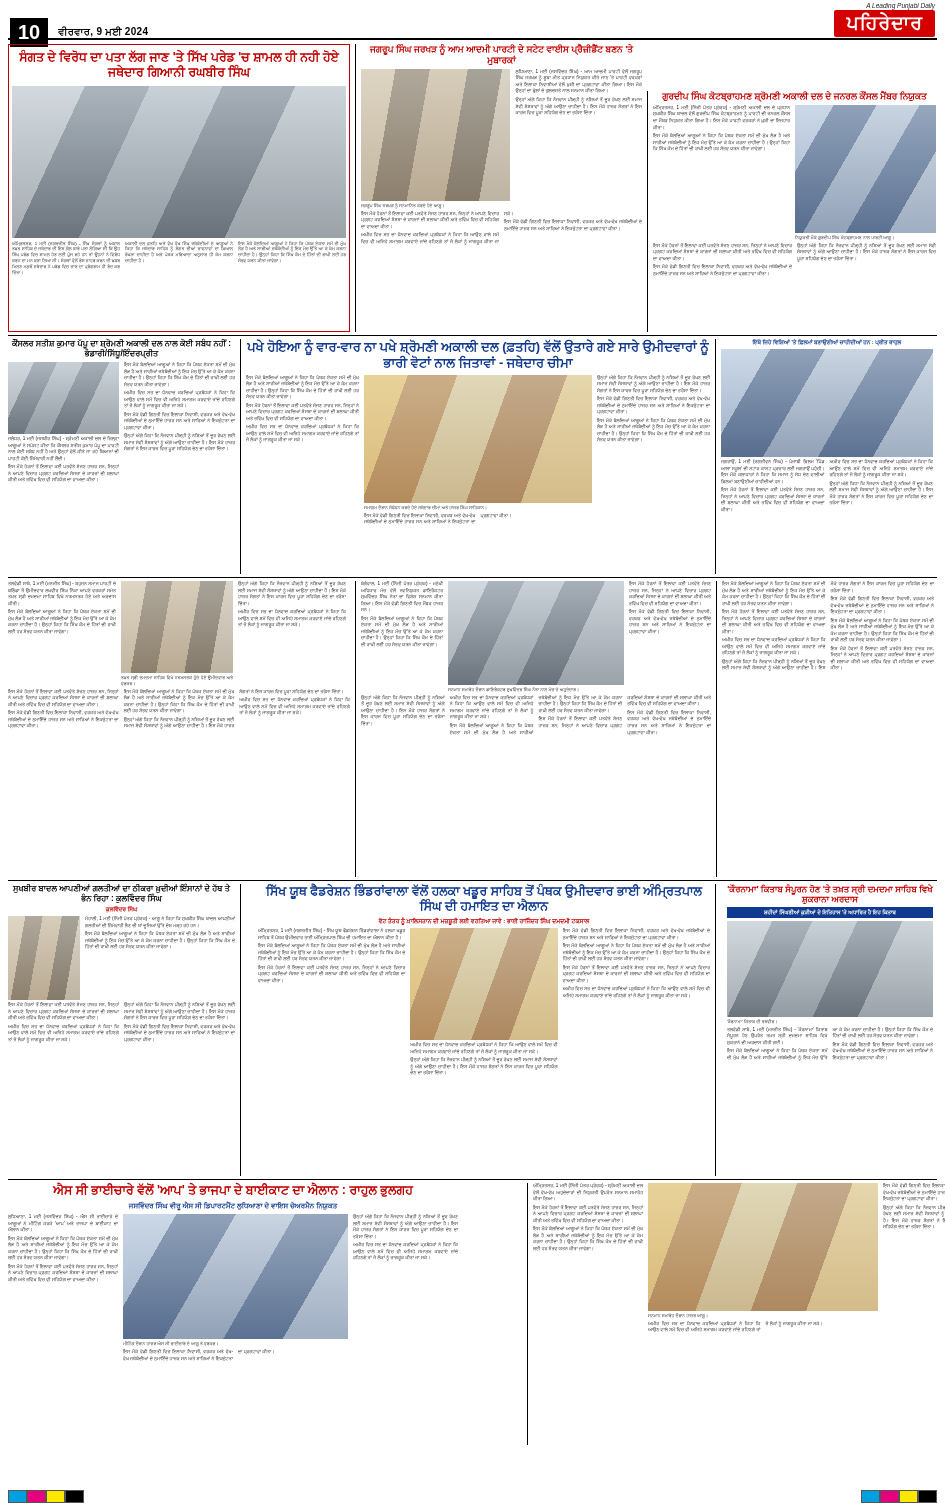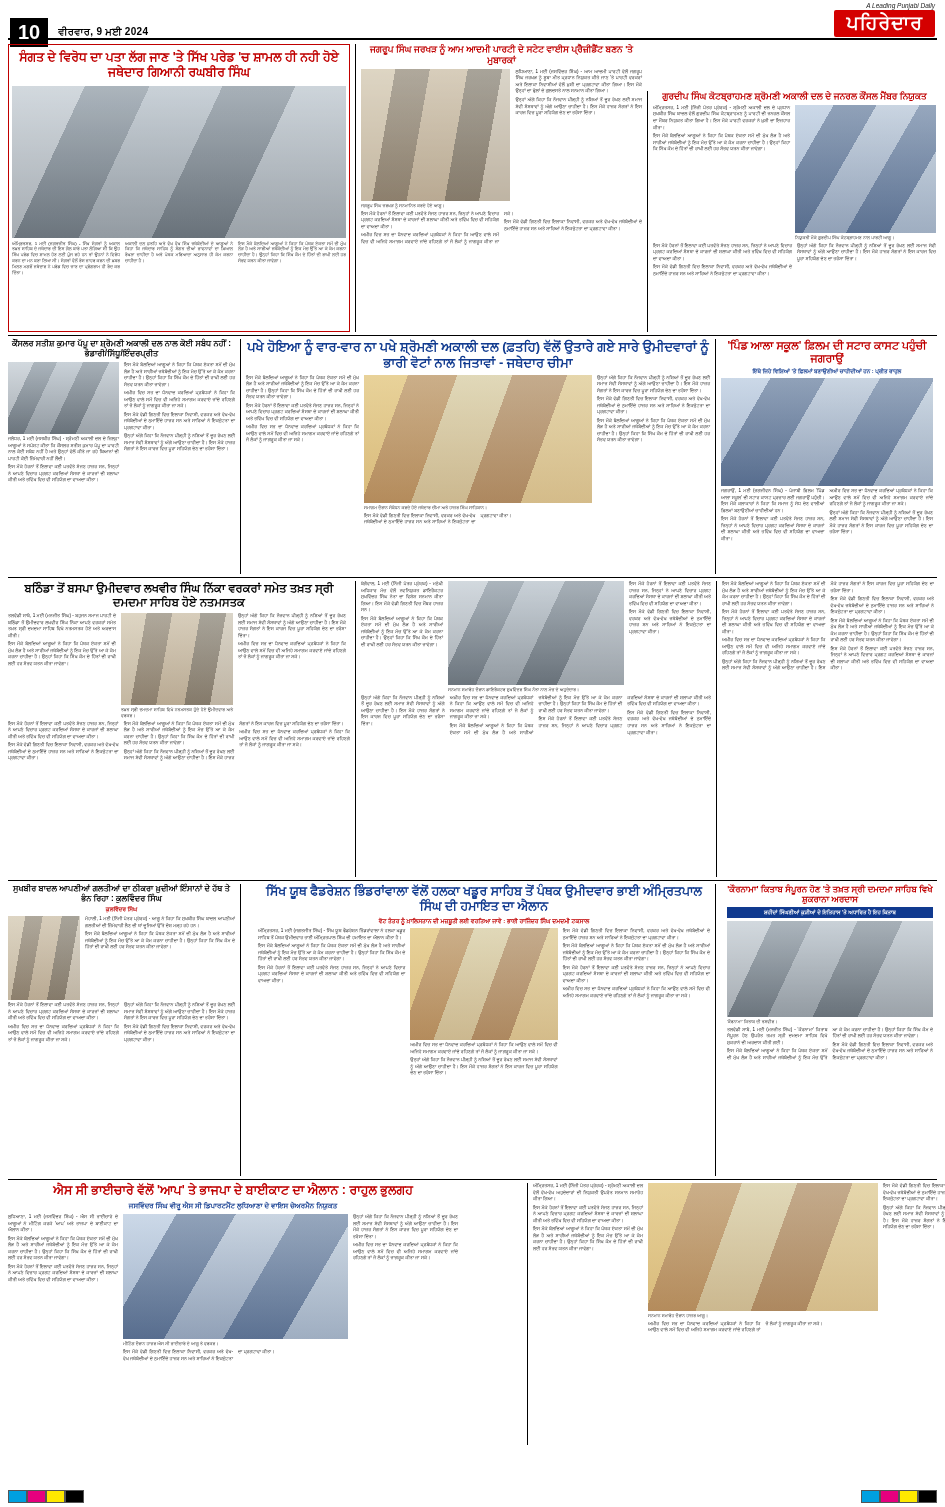--- a/index.html
+++ b/index.html
@@ -176,42 +176,40 @@
           <p>ਉਨ੍ਹਾਂ ਅੱਗੇ ਕਿਹਾ ਕਿ ਨੌਜਵਾਨ ਪੀੜ੍ਹੀ ਨੂੰ ਨਸ਼ਿਆਂ ਤੋਂ ਦੂਰ ਰੱਖਣ ਲਈ ਸਮਾਜ ਸੇਵੀ ਸੰਸਥਾਵਾਂ ਨੂੰ ਅੱਗੇ ਆਉਣਾ ਚਾਹੀਦਾ ਹੈ। ਇਸ ਮੌਕੇ ਹਾਜ਼ਰ ਸੰਗਤਾਂ ਨੇ ਇਸ ਕਾਰਜ ਵਿਚ ਪੂਰਾ ਸਹਿਯੋਗ ਦੇਣ ਦਾ ਭਰੋਸਾ ਦਿੱਤਾ।</p>
           <p>ਇਸ ਮੌਕੇ ਵੱਡੀ ਗਿਣਤੀ ਵਿਚ ਇਲਾਕਾ ਨਿਵਾਸੀ, ਵਰਕਰ ਅਤੇ ਵੱਖ-ਵੱਖ ਜਥੇਬੰਦੀਆਂ ਦੇ ਨੁਮਾਇੰਦੇ ਹਾਜ਼ਰ ਸਨ ਅਤੇ ਸਾਰਿਆਂ ਨੇ ਇਕਜੁੱਟਤਾ ਦਾ ਪ੍ਰਗਟਾਵਾ ਕੀਤਾ।</p>
           <p>ਇਸ ਮੌਕੇ ਬੋਲਦਿਆਂ ਆਗੂਆਂ ਨੇ ਕਿਹਾ ਕਿ ਪੰਥਕ ਏਕਤਾ ਸਮੇਂ ਦੀ ਮੁੱਖ ਲੋੜ ਹੈ ਅਤੇ ਸਾਰੀਆਂ ਜਥੇਬੰਦੀਆਂ ਨੂੰ ਇਕ ਮੰਚ ਉੱਤੇ ਆ ਕੇ ਕੰਮ ਕਰਨਾ ਚਾਹੀਦਾ ਹੈ। ਉਨ੍ਹਾਂ ਕਿਹਾ ਕਿ ਸਿੱਖ ਕੌਮ ਦੇ ਹਿੱਤਾਂ ਦੀ ਰਾਖੀ ਲਈ ਹਰ ਸੰਭਵ ਯਤਨ ਕੀਤਾ ਜਾਵੇਗਾ।</p>
         </div>
       </div>
     </div>
 
     <div class="colgap"></div>
 
     <div class="block vline" style="width:218px;padding-left:5px;box-sizing:border-box;">
-      <div class="hl hl-red" style="font-size:11px;padding-bottom:2px;">'ਪਿੰਡ ਆਲਾ ਸਕੂਲ' ਫ਼ਿਲਮ ਦੀ ਸਟਾਰ ਕਾਸਟ ਪਹੁੰਚੀ ਜਗਰਾਉਂ</div>
       <div class="sub" style="font-size:5.6px;padding-bottom:3px;">ਇੱਥੇ ਜਿਹੇ ਵਿਸ਼ਿਆਂ 'ਤੇ ਫ਼ਿਲਮਾਂ ਬਣਾਉਣੀਆਂ ਚਾਹੀਦੀਆਂ ਹਨ : ਪ੍ਰੀਤ ਰਾਹੁਲ</div>
       <div class="ph blue" style="height:108px;margin-bottom:2px;"></div>
       <div class="row">
         <div style="width:104px;" class="body">
           <p>ਜਗਰਾਉਂ, 1 ਮਈ (ਜਗਜੀਵਨ ਸਿੰਘ) - ਪੰਜਾਬੀ ਫ਼ਿਲਮ 'ਪਿੰਡ ਆਲਾ ਸਕੂਲ' ਦੀ ਸਟਾਰ ਕਾਸਟ ਪ੍ਰਚਾਰ ਲਈ ਜਗਰਾਉਂ ਪਹੁੰਚੀ। ਇਸ ਮੌਕੇ ਕਲਾਕਾਰਾਂ ਨੇ ਕਿਹਾ ਕਿ ਸਮਾਜ ਨੂੰ ਸੇਧ ਦੇਣ ਵਾਲੀਆਂ ਫ਼ਿਲਮਾਂ ਬਣਾਉਣੀਆਂ ਚਾਹੀਦੀਆਂ ਹਨ।</p>
           <p>ਇਸ ਮੌਕੇ ਹੋਰਨਾਂ ਤੋਂ ਇਲਾਵਾ ਕਈ ਪਤਵੰਤੇ ਸੱਜਣ ਹਾਜ਼ਰ ਸਨ, ਜਿਨ੍ਹਾਂ ਨੇ ਆਪਣੇ ਵਿਚਾਰ ਪ੍ਰਗਟ ਕਰਦਿਆਂ ਸੰਸਥਾ ਦੇ ਕਾਰਜਾਂ ਦੀ ਸ਼ਲਾਘਾ ਕੀਤੀ ਅਤੇ ਭਵਿੱਖ ਵਿਚ ਵੀ ਸਹਿਯੋਗ ਦਾ ਵਾਅਦਾ ਕੀਤਾ।</p>
         </div>
         <div class="colgap"></div>
         <div style="width:104px;" class="body">
           <p>ਅਖ਼ੀਰ ਵਿਚ ਸਭ ਦਾ ਧੰਨਵਾਦ ਕਰਦਿਆਂ ਪ੍ਰਬੰਧਕਾਂ ਨੇ ਕਿਹਾ ਕਿ ਆਉਣ ਵਾਲੇ ਸਮੇਂ ਵਿਚ ਵੀ ਅਜਿਹੇ ਸਮਾਗਮ ਕਰਵਾਏ ਜਾਂਦੇ ਰਹਿਣਗੇ ਤਾਂ ਜੋ ਲੋਕਾਂ ਨੂੰ ਜਾਗਰੂਕ ਕੀਤਾ ਜਾ ਸਕੇ।</p>
           <p>ਉਨ੍ਹਾਂ ਅੱਗੇ ਕਿਹਾ ਕਿ ਨੌਜਵਾਨ ਪੀੜ੍ਹੀ ਨੂੰ ਨਸ਼ਿਆਂ ਤੋਂ ਦੂਰ ਰੱਖਣ ਲਈ ਸਮਾਜ ਸੇਵੀ ਸੰਸਥਾਵਾਂ ਨੂੰ ਅੱਗੇ ਆਉਣਾ ਚਾਹੀਦਾ ਹੈ। ਇਸ ਮੌਕੇ ਹਾਜ਼ਰ ਸੰਗਤਾਂ ਨੇ ਇਸ ਕਾਰਜ ਵਿਚ ਪੂਰਾ ਸਹਿਯੋਗ ਦੇਣ ਦਾ ਭਰੋਸਾ ਦਿੱਤਾ।</p>
         </div>
       </div>
     </div>
   </div>
 
   <div class="hline" style="margin-top:3px;"></div>
   <div class="row" style="margin-top:3px;height:296px;">
 
     <div class="block" style="width:342px;">
-      <div class="hl" style="font-size:11.5px;padding-bottom:4px;">ਬਠਿੰਡਾ ਤੋਂ ਬਸਪਾ ਉਮੀਦਵਾਰ ਲਖਵੀਰ ਸਿੰਘ ਨਿੱਕਾ ਵਰਕਰਾਂ ਸਮੇਤ ਤਖ਼ਤ ਸ੍ਰੀ ਦਮਦਮਾ ਸਾਹਿਬ ਹੋਏ ਨਤਮਸਤਕ</div>
       <div class="row">
         <div style="width:108px;" class="body">
           <p>ਤਲਵੰਡੀ ਸਾਬੋ, 1 ਮਈ (ਮਨਜੀਤ ਸਿੰਘ) - ਬਹੁਜਨ ਸਮਾਜ ਪਾਰਟੀ ਦੇ ਬਠਿੰਡਾ ਤੋਂ ਉਮੀਦਵਾਰ ਲਖਵੀਰ ਸਿੰਘ ਨਿੱਕਾ ਆਪਣੇ ਵਰਕਰਾਂ ਸਮੇਤ ਤਖ਼ਤ ਸ੍ਰੀ ਦਮਦਮਾ ਸਾਹਿਬ ਵਿਖੇ ਨਤਮਸਤਕ ਹੋਏ ਅਤੇ ਅਰਦਾਸ ਕੀਤੀ।</p>
           <p>ਇਸ ਮੌਕੇ ਬੋਲਦਿਆਂ ਆਗੂਆਂ ਨੇ ਕਿਹਾ ਕਿ ਪੰਥਕ ਏਕਤਾ ਸਮੇਂ ਦੀ ਮੁੱਖ ਲੋੜ ਹੈ ਅਤੇ ਸਾਰੀਆਂ ਜਥੇਬੰਦੀਆਂ ਨੂੰ ਇਕ ਮੰਚ ਉੱਤੇ ਆ ਕੇ ਕੰਮ ਕਰਨਾ ਚਾਹੀਦਾ ਹੈ। ਉਨ੍ਹਾਂ ਕਿਹਾ ਕਿ ਸਿੱਖ ਕੌਮ ਦੇ ਹਿੱਤਾਂ ਦੀ ਰਾਖੀ ਲਈ ਹਰ ਸੰਭਵ ਯਤਨ ਕੀਤਾ ਜਾਵੇਗਾ।</p>
         </div>
         <div class="colgap"></div>
         <div style="width:112px;">
           <div class="ph warm" style="height:92px;margin-bottom:2px;"></div>
           <div class="cap">ਤਖ਼ਤ ਸ੍ਰੀ ਦਮਦਮਾ ਸਾਹਿਬ ਵਿਖੇ ਨਤਮਸਤਕ ਹੁੰਦੇ ਹੋਏ ਉਮੀਦਵਾਰ ਅਤੇ ਵਰਕਰ।</div>
         </div>

